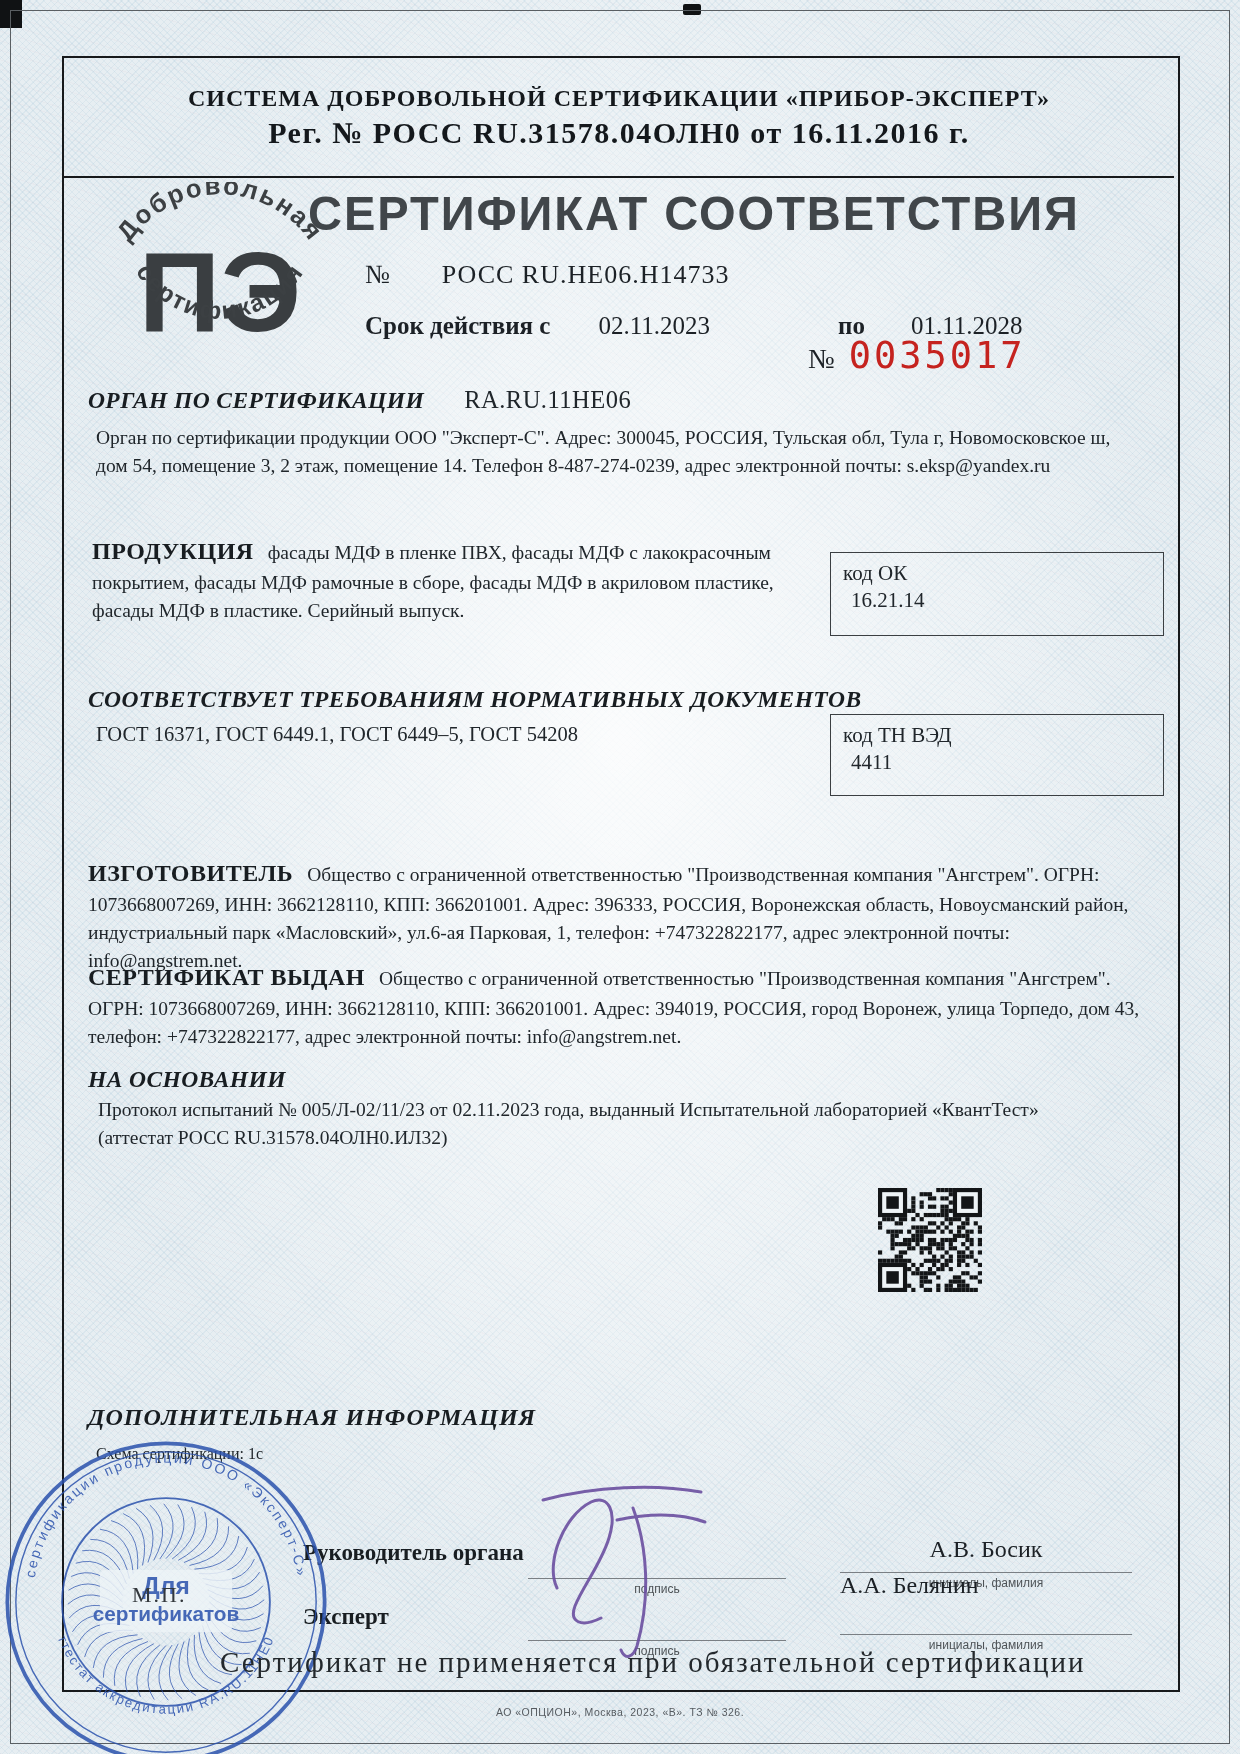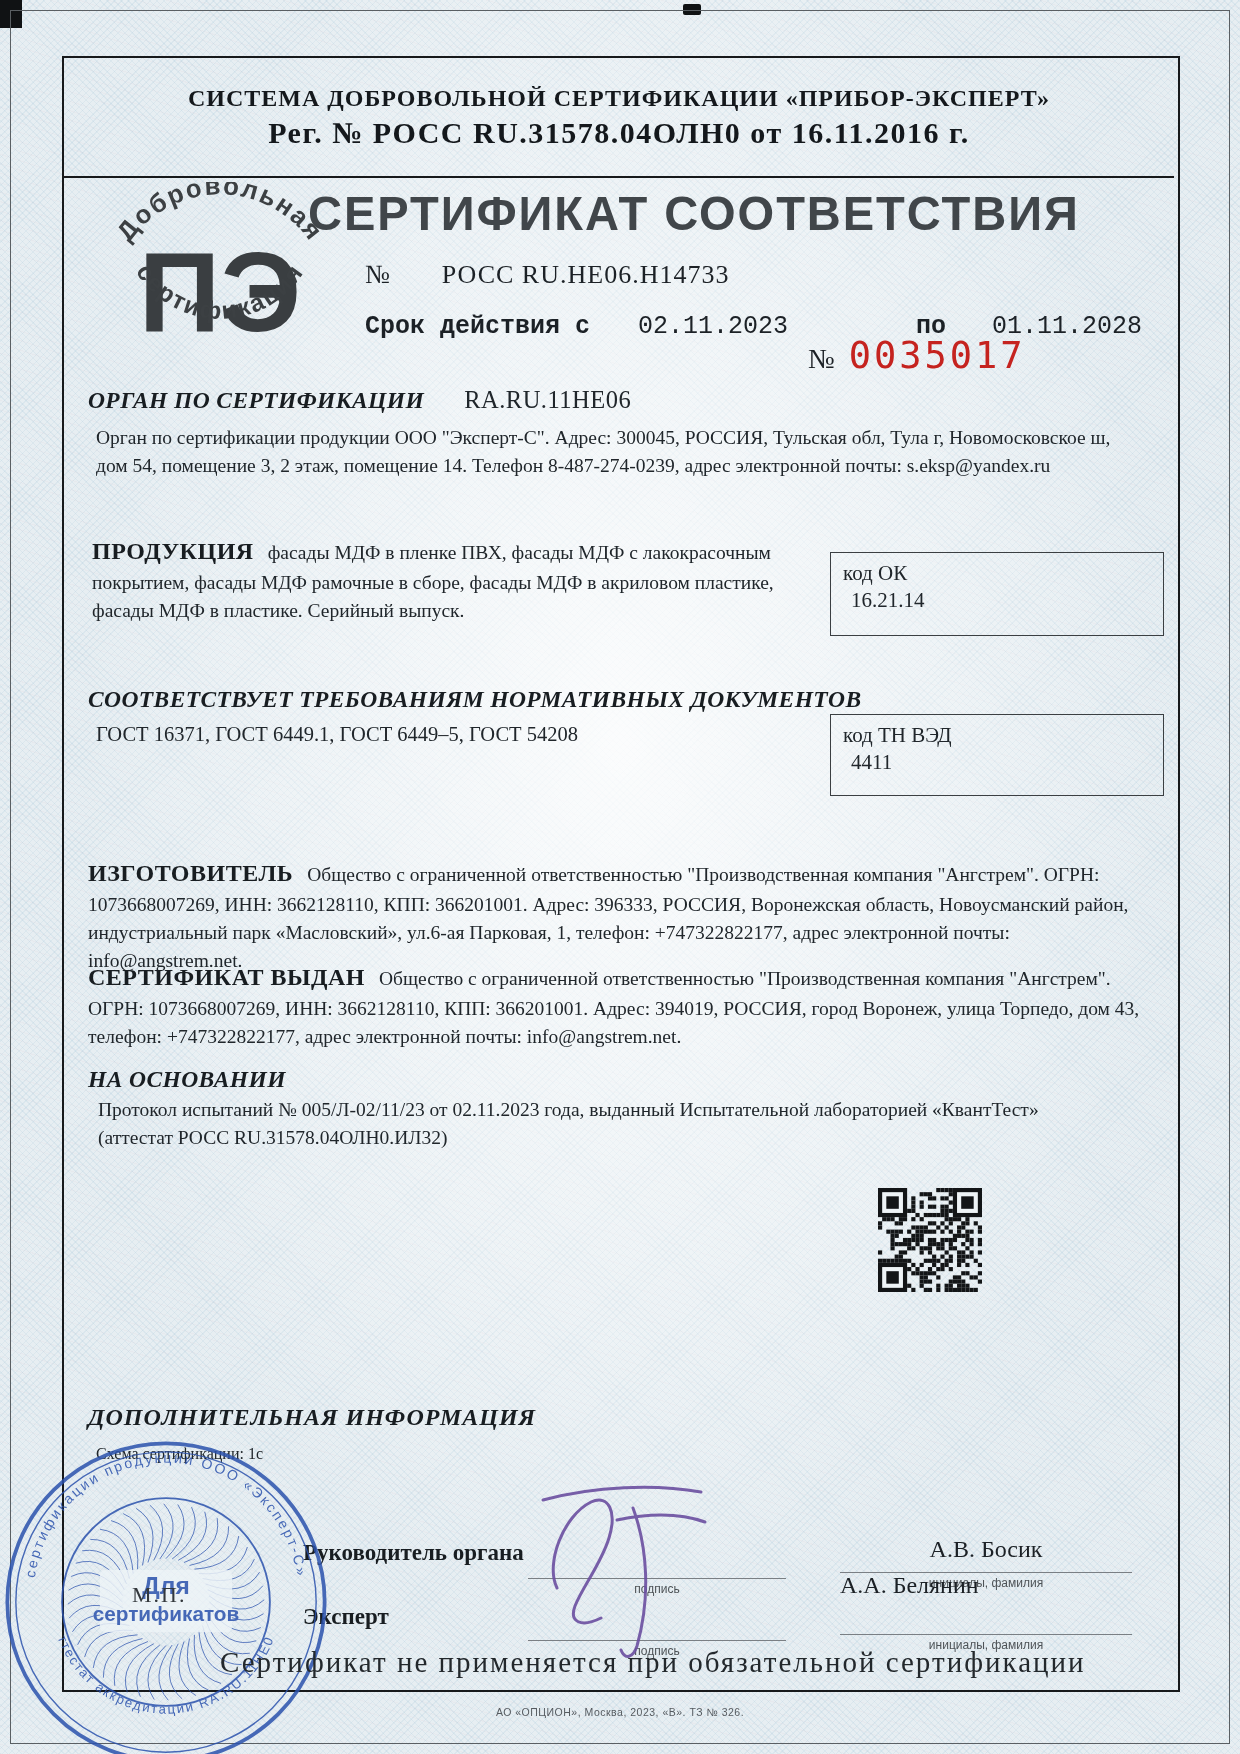--- a/index.html
+++ b/index.html
@@ -22,21 +22,21 @@
     display:flex; flex-direction:column; align-items:center; justify-content:center; gap:4px;
   }
   .header-l1{font-size:24px; font-weight:700; letter-spacing:1px; color:#14181c;}
   .header-l2{font-size:30px; font-weight:700; letter-spacing:1.5px; color:#14181c;}
   .title{
     left:308px; top:186px; font-family:"Liberation Sans",sans-serif;
     font-size:48px; font-weight:700; letter-spacing:2px; color:#41464a; transform:scaleX(.98); transform-origin:left;
   }
   .num-row{left:365px; top:260px; font-size:26px; display:flex; gap:52px; color:#1c2126;}
   .num-row .val{letter-spacing:1px;}
-  .validity-row{left:365px; top:312px; font-size:25px; display:flex; color:#1c2126;font-family:Liberation Mono, monospace;}
+  .validity-row{left:365px; top:312px; font-size:25px; display:flex; color:#1c2126;}
   .validity-row .lab{font-weight:600;}
   .blank-row{left:808px; top:334px; display:flex; align-items:baseline; gap:14px;}
   .blank-row .nsign{font-size:28px; color:#1c2126;}
   .blank-row .digits{font-family:"DejaVu Sans Mono",monospace; font-size:37px; letter-spacing:3px; color:#c5231f;}
   .sec-head{font-weight:700; font-size:23.5px; letter-spacing:.4px; color:#181d21;font-style:italic;}
   .organ-row{left:88px; top:386px; display:flex; align-items:baseline; gap:40px;}
   .organ-code{font-size:24.5px; letter-spacing:.5px;}
   .para{font-size:19.5px; line-height:1.45; color:#20262b;}
   .organ-text{left:96px; top:424px; width:1040px;}
   .product-para{left:88px; top:530px; width:748px;}

